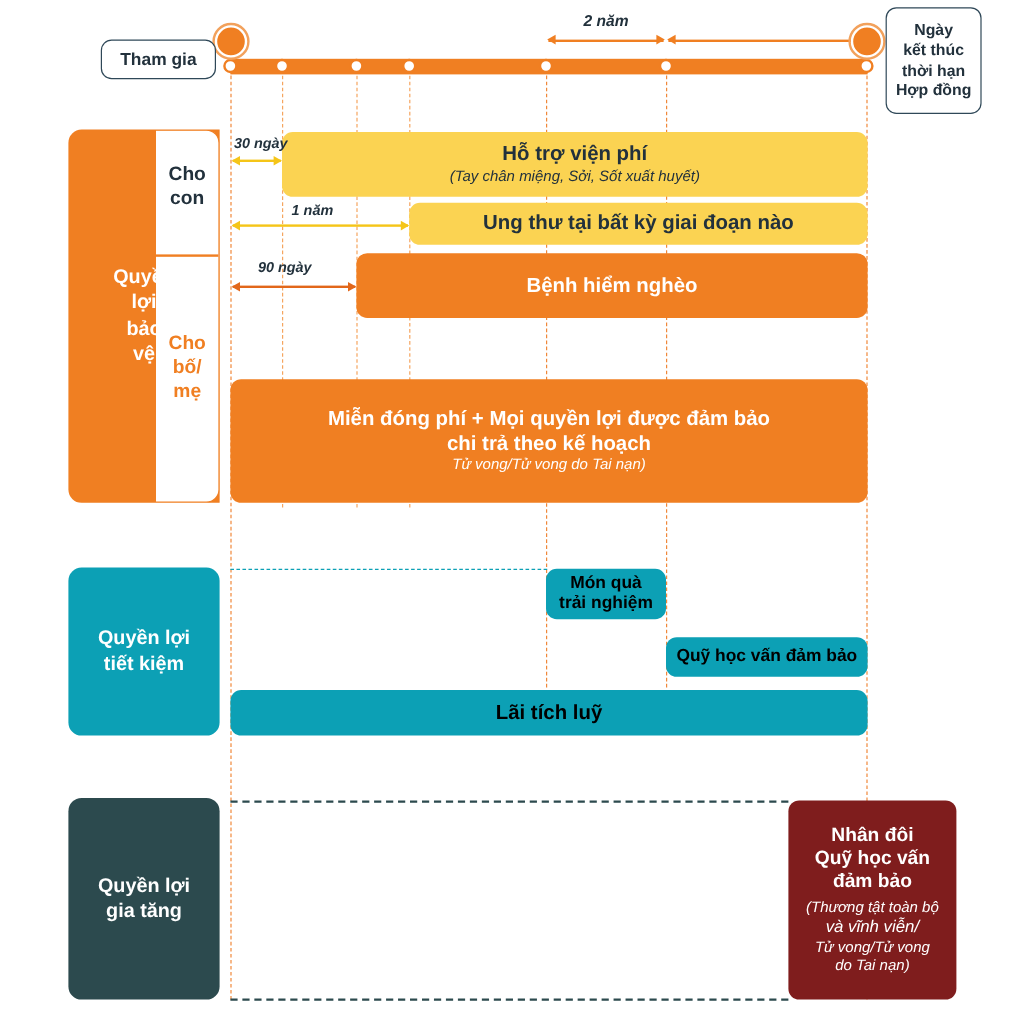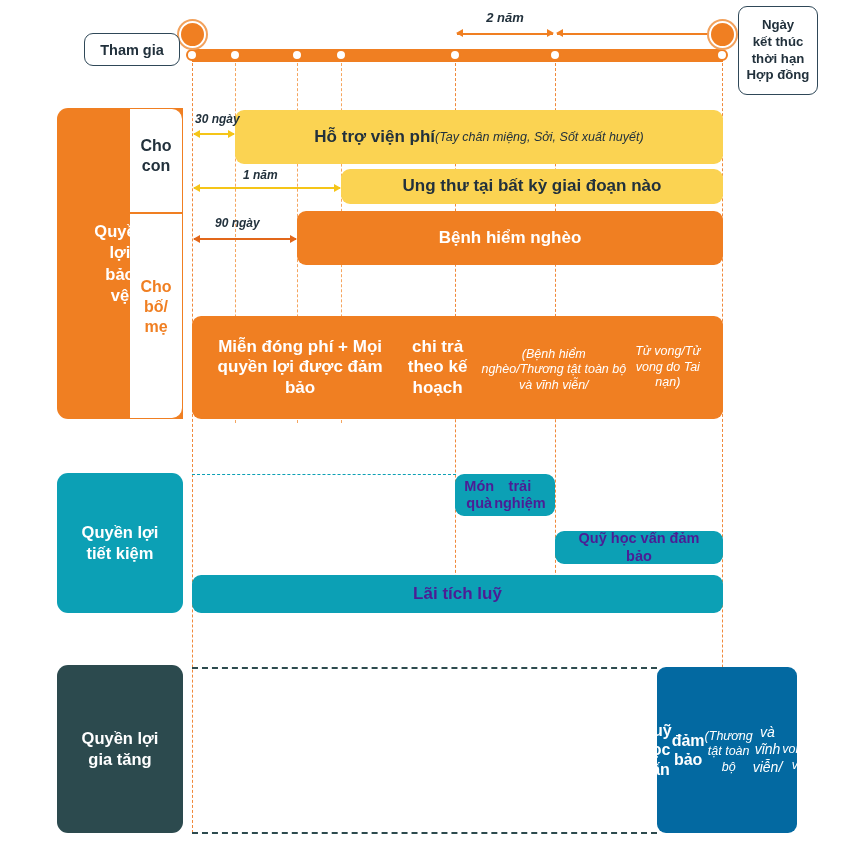--- a/index.html
+++ b/index.html
@@ -141,33 +141,33 @@
   #label-growth {
     left: 57px; top: 665px; width: 126px; height: 168px;
     background: #2C4A4E;
     font-size: 16.5px; line-height: 1.3;
   }
 
   
   .bar {
     position: absolute;
     border-radius: 9px;
-    display: flex; 
+    display: flex; flex-direction: column;
     align-items: center; justify-content: center;
     text-align: center;
     z-index: 2;
-    padding: 0 14px;
+    padding: 0 6px;
   }
   .bar .t1 { font-weight: bold; line-height: 1.2; }
   .bar .t2 { font-style: italic; line-height: 1.25; }
 
   .bar.yellow { background: #FBD352; color: #22313C; }
   .bar.orange { background: #F07F22; color: #ffffff; }
-  .bar.teal   { background: #0CA0B5; color: #4c1d95; }
-  .bar.dark   { background: #0369a1; color: #ffffff; }
+  .bar.teal   { background: #0CA0B5; color: #000000; }
+  .bar.dark   { background: #7f1d1d; color: #ffffff; }
 
   
   .gap {
     position: absolute;
     height: 1.6px;
     z-index: 6;
   }
   .gap::before, .gap::after {
     content: ""; position: absolute; top: -3.4px;
     width: 0; height: 0;
@@ -268,21 +268,20 @@
   </div>
 
   <div class="bar orange" style="left:297px; top:211px; width:426px; height:54px;">
     <div class="t1" style="font-size:17px;">Bệnh hiểm nghèo</div>
   </div>
 
 
   <div class="bar orange" style="left:192px; top:316px; width:531px; height:103px;">
     <div class="t1" style="font-size:17px;">Miễn đóng phí + Mọi quyền lợi được đảm bảo</div>
     <div class="t1" style="font-size:17px;">chi trả theo kế hoạch</div>
-    <div class="t2" style="font-size:12.5px; margin-top:5px;">(Bệnh hiểm nghèo/Thương tật toàn bộ và vĩnh viễn/</div>
     <div class="t2" style="font-size:12.5px;">Tử vong/Tử vong do Tai nạn)</div>
   </div>
 
   <div class="gap-label" style="left:195px; top:112px;">30 ngày</div>
   <div class="gap y" style="left:194px; top:133px; width:40px;"></div>
 
   <div class="gap-label" style="left:243px; top:168px;">1 năm</div>
   <div class="gap y" style="left:194px; top:187px; width:146px;"></div>
 
   <div class="gap-label" style="left:215px; top:216px;">90 ngày</div>

